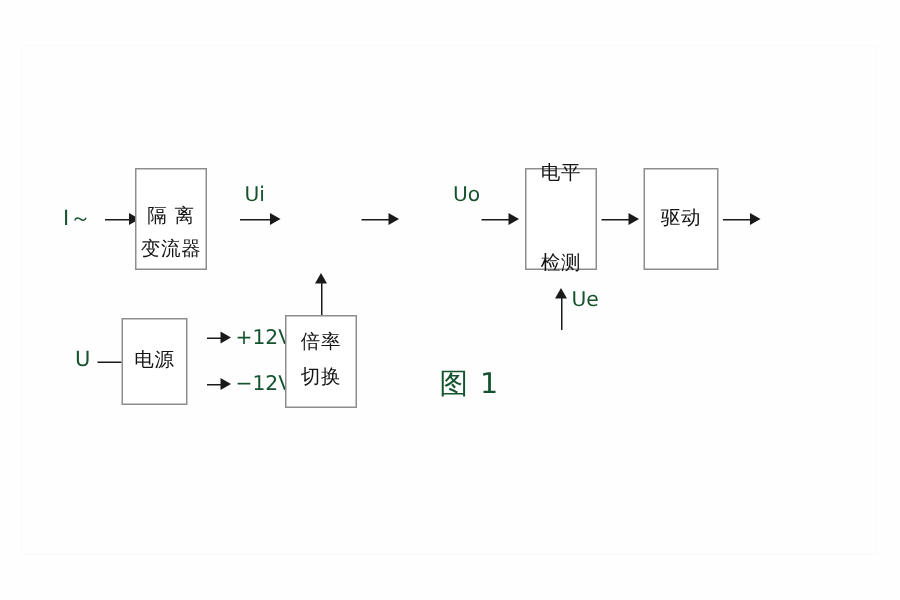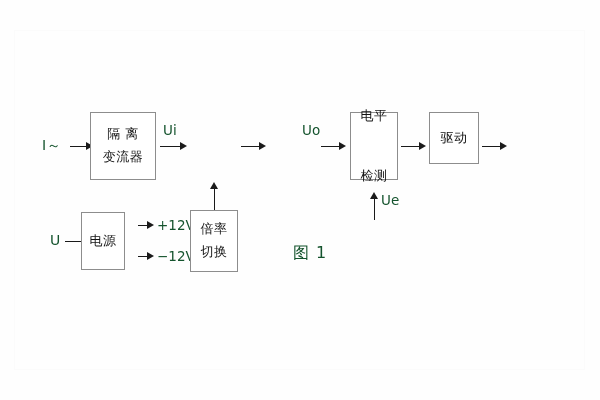--- a/index.html
+++ b/index.html
@@ -72,34 +72,34 @@
   
   .lbl {
     position: absolute;
     color: #14532d;
     white-space: nowrap;
     font-size: 13px;
   }
   .lbl.sig { font-size: 13.5px; }
   .lbl.term { font-size: 14px; letter-spacing: 0.5px; }
   .lbl.rail { font-size: 13.5px; }
-  .lbl.caption { font-size: 16px; letter-spacing: 1px; text-align: right; }
+  .lbl.caption { font-size: 19px; letter-spacing: 1px; text-align: right; }
 </style>
 </head>
 <body>
 
 <div id="canvas">
 
   <div class="frame"></div>
 
   <div class="lbl term" style="left:42px; top:137px;">I～</div>
   <div class="hline" style="left:70px; top:146px; width:18px;"></div>
   <div class="arrow-r" style="left:86px; top:142px;"></div>
 
-  <div class="box" style="left:90px; top:112px; width:66px; height:68px;">
+  <div class="box" style="left:90px; top:112px; width:48px; height:68px;justify-content:flex-end;">
     <span class="ln">隔  离</span>
     <span class="ln">变流器</span>
   </div>
 
   <div class="lbl sig" style="left:163px; top:122px;">Ui</div>
   <div class="hline" style="left:160px; top:146px; width:22px;"></div>
   <div class="arrow-r" style="left:180px; top:142px;"></div>
 
 
   <div class="hline" style="left:241px; top:146px; width:22px;"></div>
@@ -111,21 +111,21 @@
   <div class="arrow-r" style="left:339px; top:142px;"></div>
 
   <div class="box" style="left:350px; top:112px; width:48px; height:68px;gap:37px;">
     <span class="ln">电平</span>
     <span class="ln">检测</span>
   </div>
 
   <div class="hline" style="left:401px; top:146px; width:22px;"></div>
   <div class="arrow-r" style="left:419px; top:142px;"></div>
 
-  <div class="box single" style="left:429px; top:112px; width:50px; height:52px;">
+  <div class="box single" style="left:429px; top:112px; width:50px; height:68px;">
     <span class="ln">驱动</span>
   </div>
 
   <div class="hline" style="left:482px; top:146px; width:22px;"></div>
   <div class="arrow-r" style="left:500px; top:142px;"></div>
 
 
   <div class="lbl term" style="left:50px; top:232px;">U</div>
   <div class="hline" style="left:65px; top:241px; width:22px;"></div>
   <div class="arrow-r" style="left:83px; top:237px;"></div>

